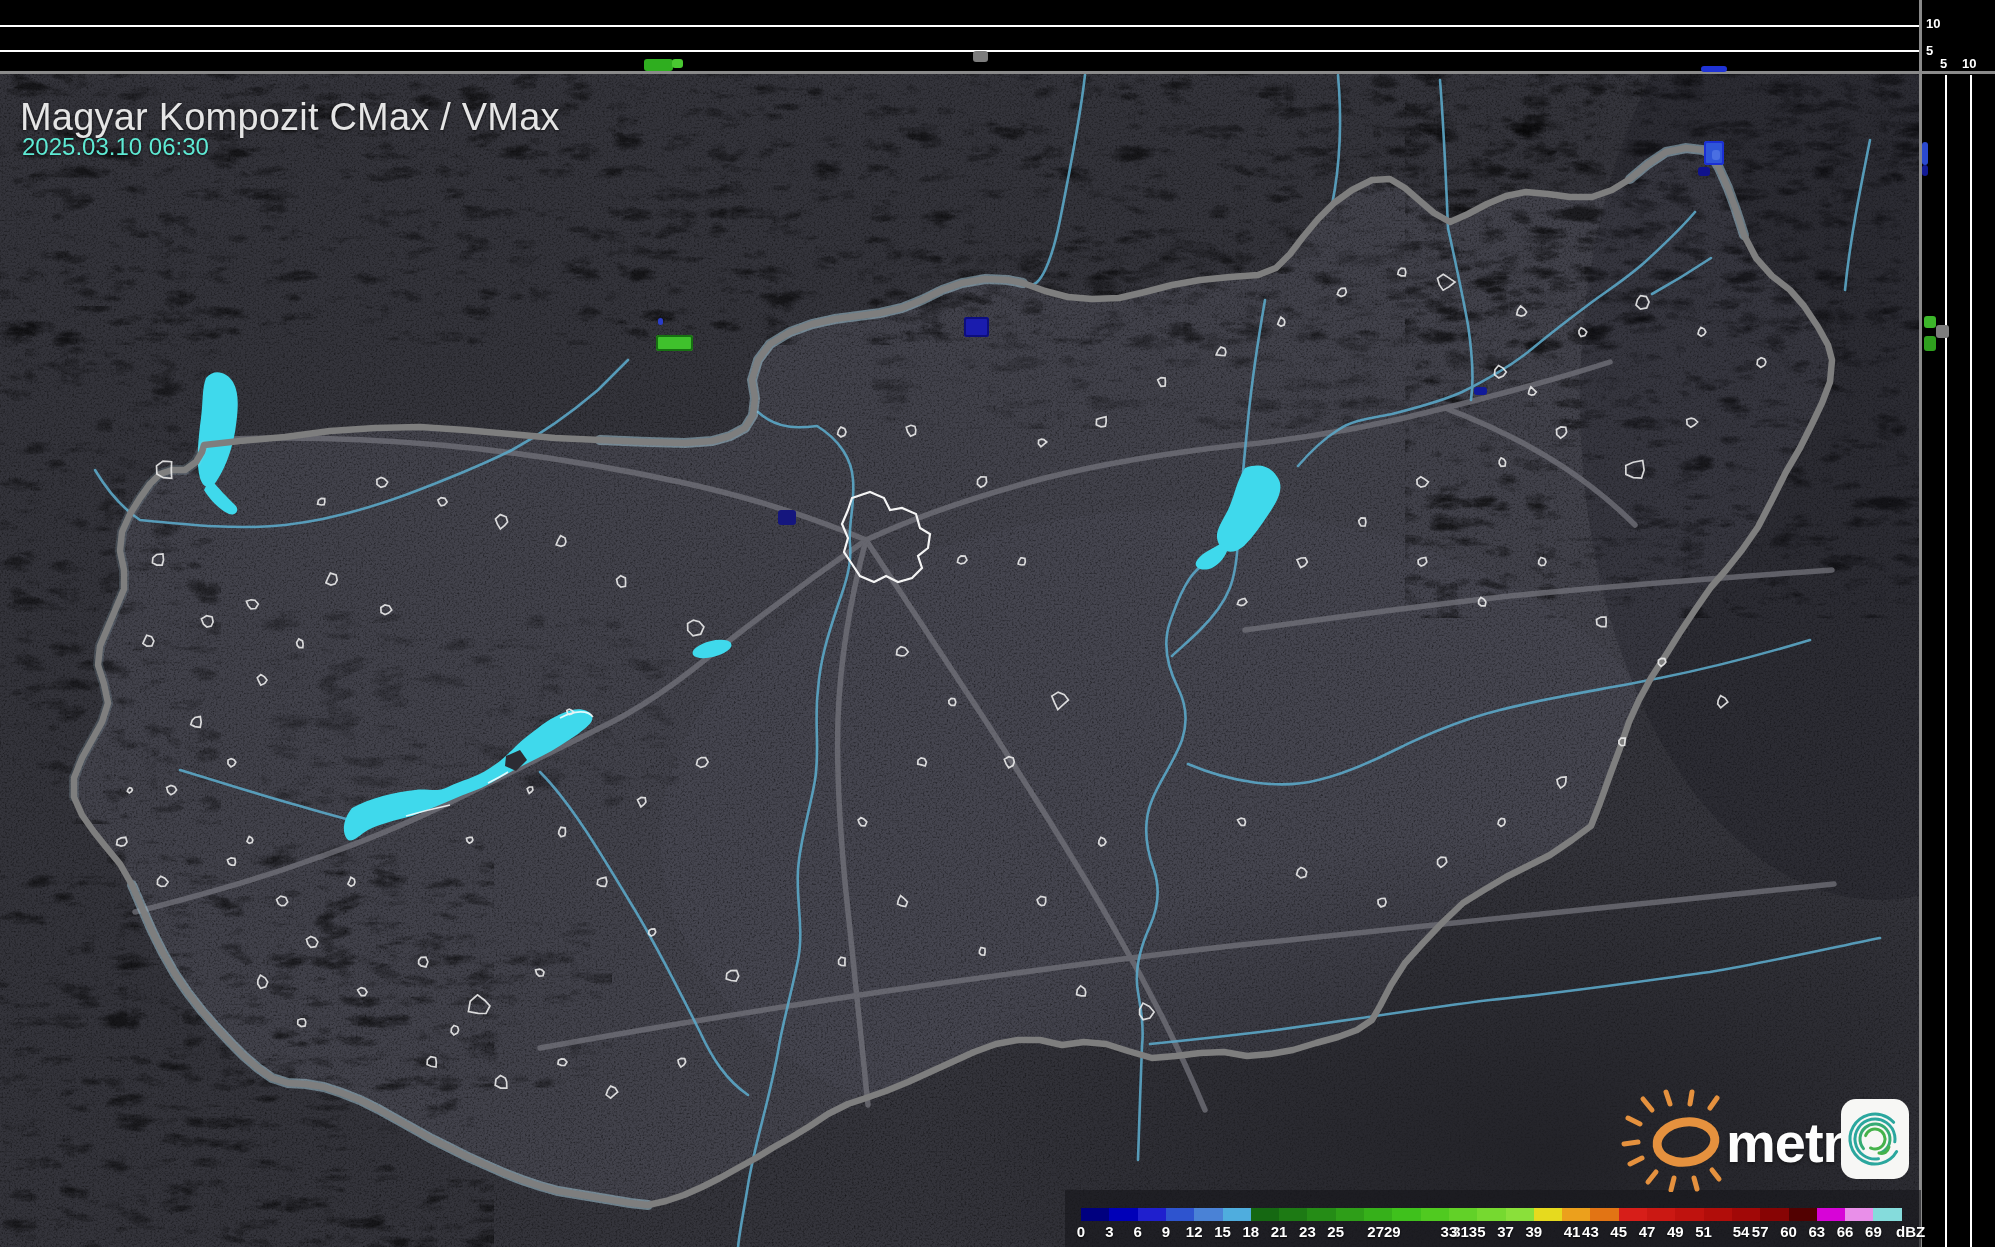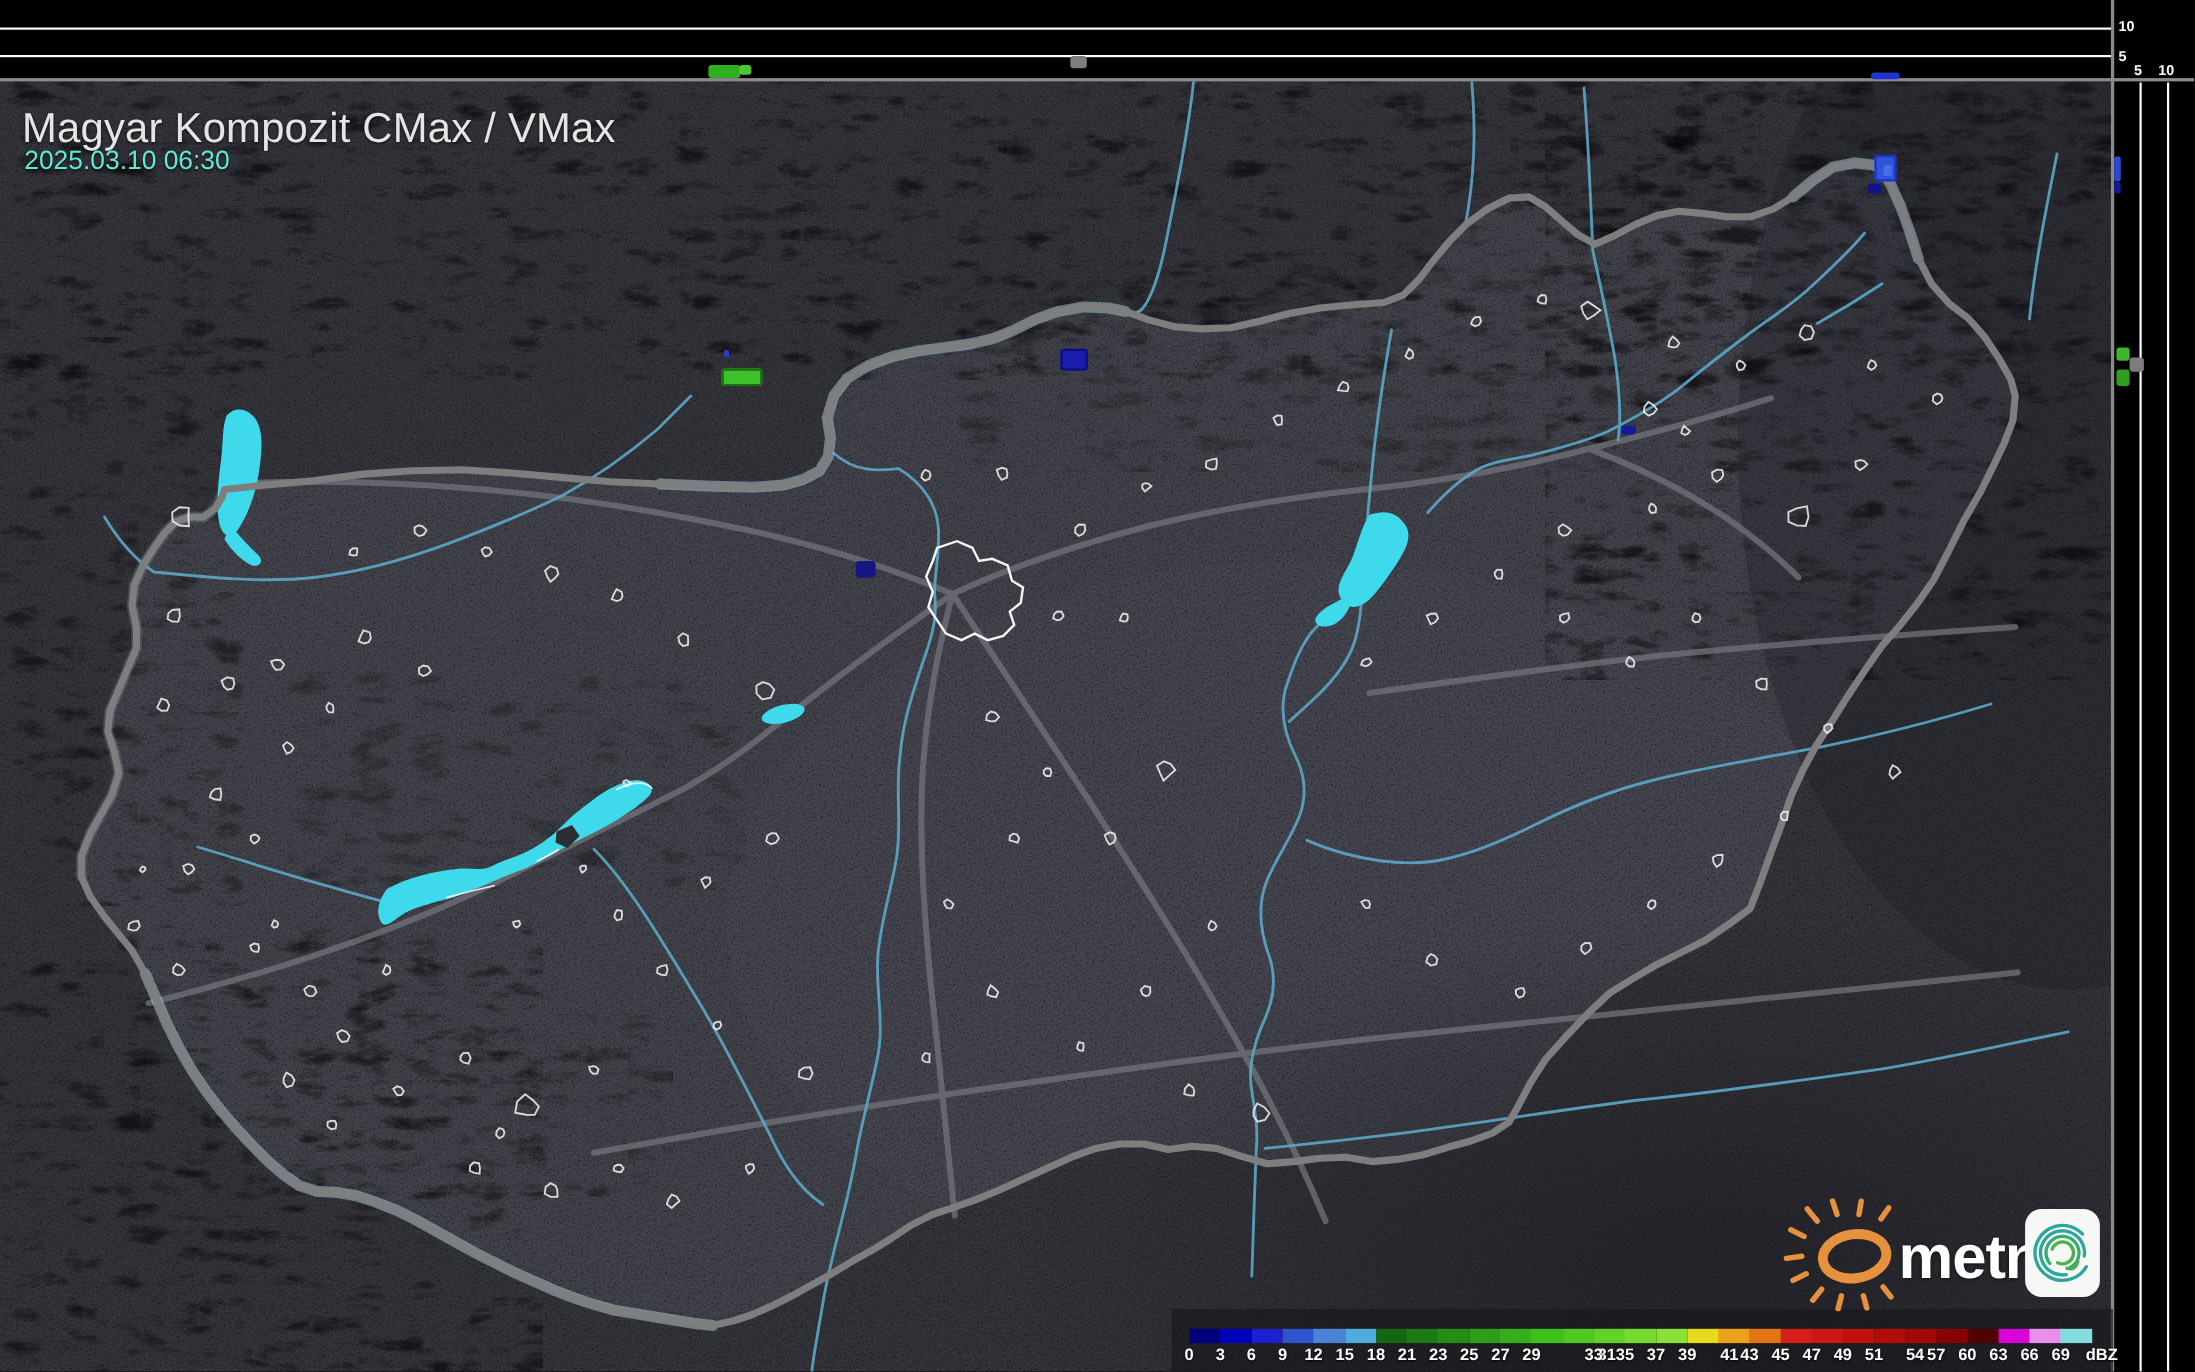--- a/index.html
+++ b/index.html
@@ -294,21 +294,21 @@
         <div class="leg-label" style="left: 16px;">0</div>
         <div class="leg-label" style="left: 44.3px;">3</div>
         <div class="leg-label" style="left: 72.6px;">6</div>
         <div class="leg-label" style="left: 100.9px;">9</div>
         <div class="leg-label" style="left: 129.2px;">12</div>
         <div class="leg-label" style="left: 157.5px;">15</div>
         <div class="leg-label" style="left: 185.8px; text-align: center;">18</div>
         <div class="leg-label" style="left: 214.1px;">21</div>
         <div class="leg-label" style="left: 242.4px;">23</div>
         <div class="leg-label" style="left: 270.7px;">25</div>
-        <div class="leg-label" style="left: 299px;">27</div>
+        <div class="leg-label" style="left: 299px; text-align: right;">27</div>
         <div class="leg-label" style="left: 327.3px;">29</div>
         <div class="leg-label" style="left: 355.6px; padding-left: 40px;">31</div>
         <div class="leg-label" style="left: 383.9px;">33</div>
         <div class="leg-label" style="left: 412.2px;">35</div>
         <div class="leg-label" style="left: 440.5px; text-align: center;">37</div>
         <div class="leg-label" style="left: 468.8px;">39</div>
         <div class="leg-label" style="left: 497.1px; padding-left: 10px;">41</div>
         <div class="leg-label" style="left: 525.4px;">43</div>
         <div class="leg-label" style="left: 553.7px;">45</div>
         <div class="leg-label" style="left: 582px;">47</div>

